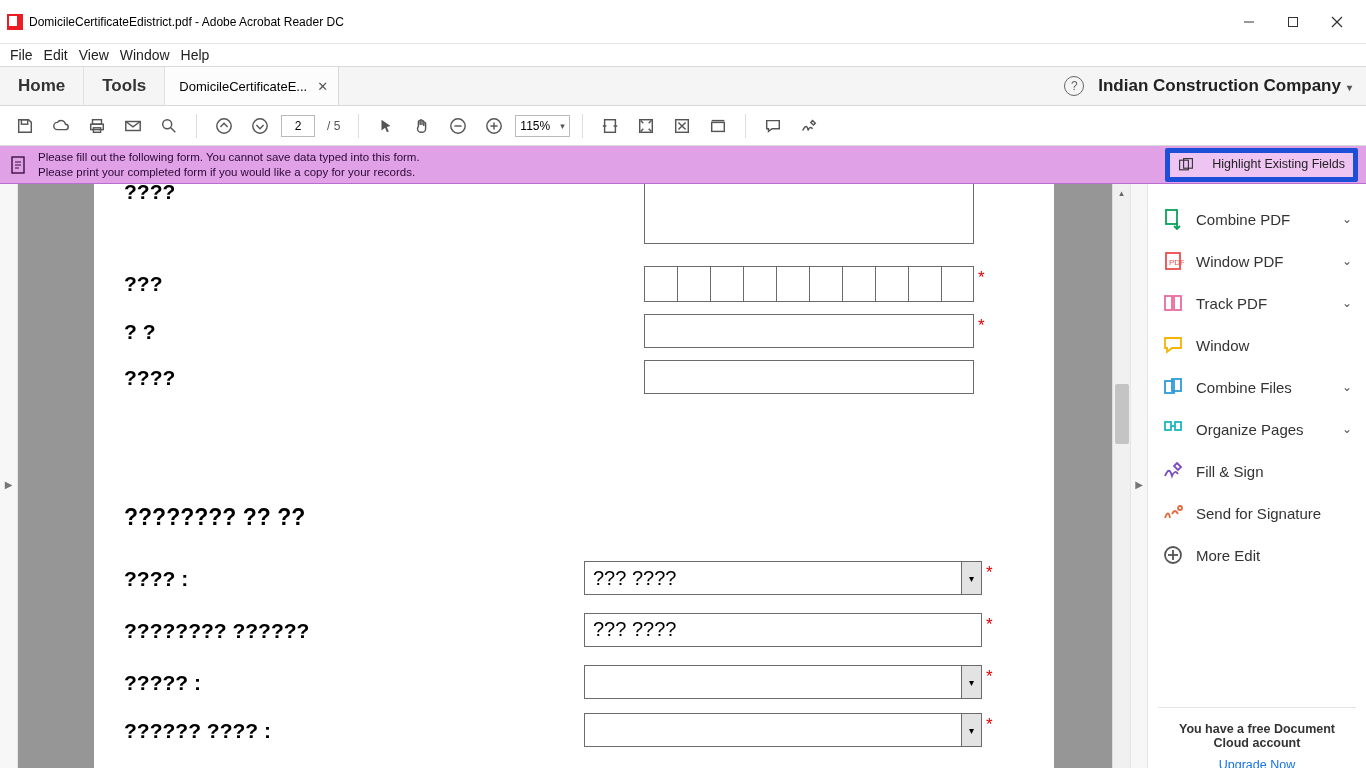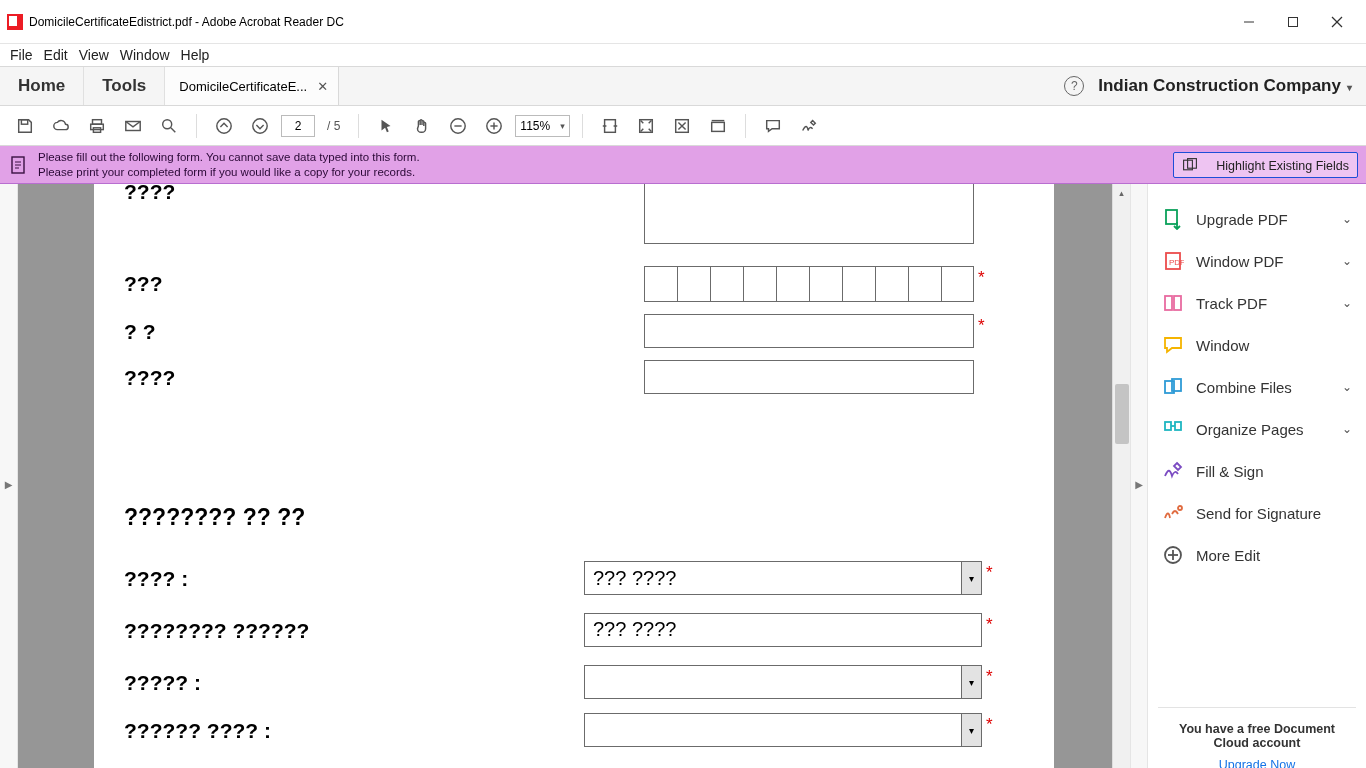--- a/index.html
+++ b/index.html
@@ -46,21 +46,21 @@
   .form-banner { background:#e3a2e7; }
   .form-banner { background:#e1a1e7; }
   .form-banner { background:#dfa3e5; }
   .form-banner { background:#e3a4e9; }
   .form-banner { background:#df9ee4; }
   .form-banner { background:#e3a1ea; }
   .form-banner { background:#e1a1e7; }
   .fb-icon { width:20px; height:20px; }
   .fb-text { font-size:11.5px; color:#2a0836; line-height:1.25; }
   .fb-spacer { flex:1; }
-  .fb-highlight { display:flex; align-items:flex-end; gap:18px; background:#eec4f2; border:1px solid #1d4ed8; padding:4px 8px; font-size:12.5px; color:#222; border-radius:2px; }
+  .fb-highlight { display:flex; align-items:flex-start; gap:18px; background:#eec4f2; border:5px solid #1d4ed8; padding:4px 8px; font-size:12.5px; color:#222; border-radius:2px; }
   .fb-highlight svg { width:16px; height:16px; stroke:#333; fill:none; stroke-width:1.4; }
 
   
   .body { display:flex; height: calc(768px - 28px - 22px - 40px - 40px - 38px); }
   .left-rail { width:18px; background:#f7f7f7; border-right:1px solid #e5e5e5; display:flex; align-items:center; justify-content:center; }
   .left-rail .tri { font-size:10px; color:#777; }
   .doc-wrap { flex:1; background:#969696; position:relative; overflow:hidden; display:flex; justify-content:center; }
   .doc-wrap .vscroll { position:absolute; right:0; top:0; width:18px; height:100%; background:#f0f0f0; border-left:1px solid #ddd; }
   .doc-wrap .vscroll .up { position:absolute; top:0; left:0; width:100%; height:18px; display:flex; align-items:center; justify-content:center; font-size:9px; color:#666; }
   .doc-wrap .vscroll .thumb { position:absolute; top:200px; left:2px; width:14px; height:60px; background:#c4c4c4; border-radius:2px; }
@@ -365,21 +365,21 @@
     </div>
 
   <div class="rightpanel">
     <div class="rp-item">
       <span class="ricon ic-export">
           <svg width="22" height="22" viewBox="0 0 22 22" fill="none" stroke="currentColor" stroke-width="1.8">
             <rect x="4" y="2" width="11" height="14"></rect>
             <path d="M12 18l3 3 3-3M15 14v7"></path>
           </svg>
         </span>
-      <span>Upgrade PDF</span>
+      <span>Combine PDF</span>
       <span class="chev">⌄</span>
     </div>
     <div class="rp-item">
       <span class="ricon ic-create">
           <svg width="22" height="22" viewBox="0 0 22 22" fill="none" stroke="currentColor" stroke-width="1.8">
             <rect x="4" y="3" width="14" height="16"></rect>
             <text x="7" y="15" font-size="8" fill="currentColor" stroke="none">PDF</text>
           </svg>
         </span>
       <span>Window PDF</span>

